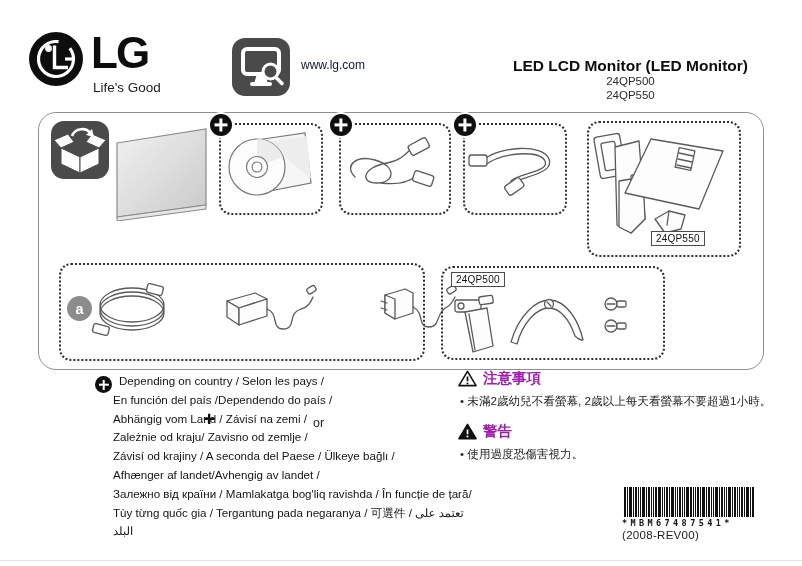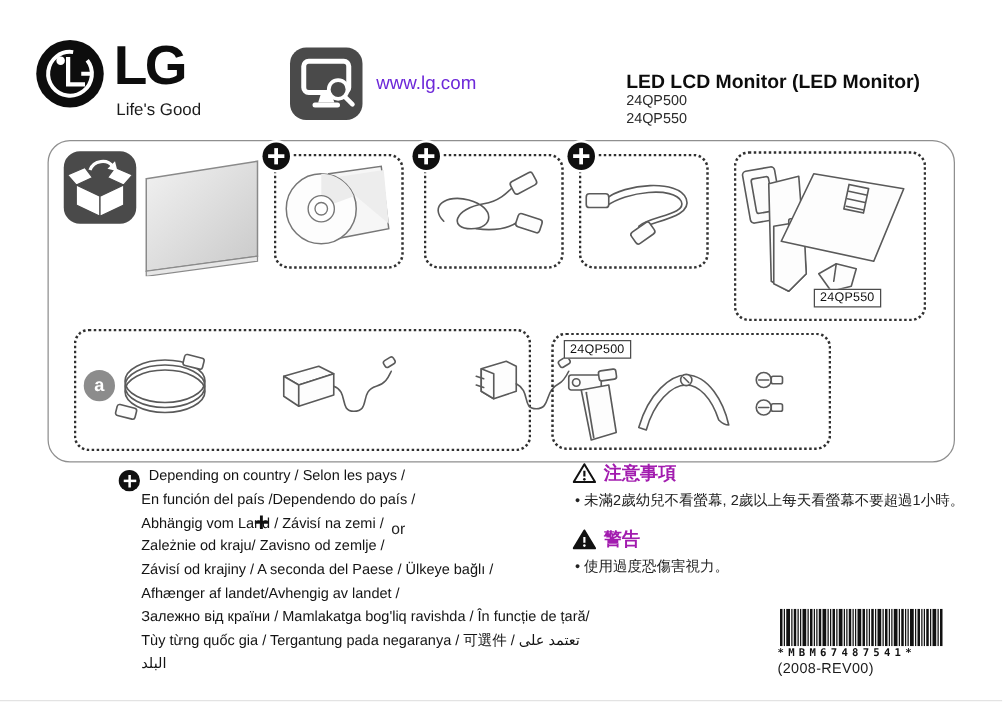--- a/index.html
+++ b/index.html
@@ -5,22 +5,22 @@
   html,body{margin:0;padding:0;background:#fff;}
   #page{position:relative;width:802px;height:566px;background:#ffffff;overflow:hidden;
         font-family:"Liberation Sans", sans-serif;color:#1a1a1a;}
   .abs{position:absolute;}
 
   
   #lg-symbol{left:28px;top:31px;width:56px;height:56px;}
   #brand-word{left:91px;top:28px;font-size:44px;font-weight:700;letter-spacing:-2px;color:#0d0d0d;line-height:50px;}
   #brand-tag{left:93px;top:80px;font-size:13.5px;font-weight:500;color:#1c1c1c;}
   #site-icon{left:232px;top:38px;width:58px;height:58px;background:#4a4a4a;border-radius:13px;}
-  #site-url{left:301px;top:58px;font-size:15px;color:#6d28d9;}
-  #title-block{right:66px;top:57px;text-align:left;}
+  #site-url{left:301px;top:58px;font-size:12px;color:#0f172a;}
+  #title-block{right:54px;top:57px;text-align:center;}
   #title-block .ptitle{font-size:15.5px;font-weight:700;color:#0d0d0d;}
   #title-block .model{font-size:11.5px;color:#2b2b2b;line-height:13.5px;}
 
   
   #main-box{left:38px;top:112px;width:724px;height:256px;border:1.5px solid #8f8f8f;border-radius:18px;}
   .dotted{border:2.6px dotted #303030;border-radius:12px;position:absolute;}
   .plus-badge{position:absolute;width:22px;height:22px;border-radius:50%;background:#0f0f0f;box-shadow:0 0 0 2px #fff;}
   .plus-badge::before,.plus-badge::after{content:"";position:absolute;background:#fff;left:50%;top:50%;}
   .plus-badge::before{width:13px;height:3.2px;transform:translate(-50%,-50%);}
   .plus-badge::after{width:3.2px;height:13px;transform:translate(-50%,-50%);}

